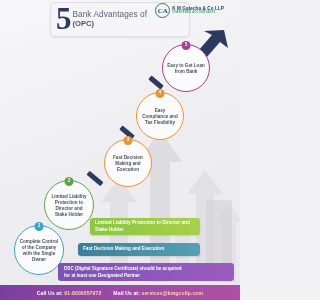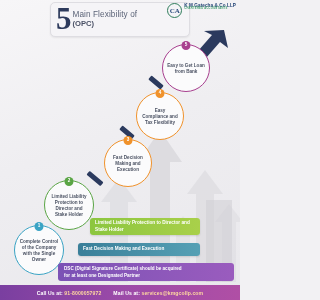--- a/index.html
+++ b/index.html
@@ -30,21 +30,21 @@
     font-size:31px; font-weight:bold; color:#2d3a5c; line-height:.85;
     font-family:"Liberation Serif", serif; letter-spacing:-1px;
     padding:0 2px 0 3px;
   }
   .title-lines { line-height:1.05; }
   .tl1 { font-size:8.2px; color:#5c6478; font-weight:500; letter-spacing:.1px;}
   .tl2 { font-size:8.8px; color:#f0922b; font-weight:bold; letter-spacing:0px;}
   .tl3 { font-size:7.6px; color:#4a5166; font-weight:bold; text-align:left; }
 
   
-  .logo { position:absolute; right:4px; top:3px; display:flex; gap:2px; }
+  .logo { position:absolute; right:16px; top:3px; display:flex; align-items:center; gap:2px; }
   .logo-mark {
     width:15px; height:15px; border-radius:50%;
     border:1.2px solid #2f7d5b; display:flex; align-items:center; justify-content:center;
     font-size:7px; font-weight:bold; color:#2a4b7c; font-family:"Liberation Serif",serif;
   }
   .logo-txt { line-height:1.1; }
   .logo-name { font-size:4.6px; font-weight:bold; color:#1d3f72; letter-spacing:.1px; }
   .logo-sub  { font-size:2.7px; font-weight:bold; color:#3f9c6d; letter-spacing:.25px; }
 
   
@@ -109,21 +109,21 @@
 
   <div style="position:absolute;right:10px;top:28px;">
     <svg width="36" height="32" viewBox="0 0 36 32">
       <path d="M30 2 L34 20 L26 14 L12 30 L4 23 L18 7 L10 3 Z" fill="#2b3a5e"></path>
     </svg>
   </div>
 
   <div class="title-card">
     <div class="big5">5</div>
     <div class="title-lines">
-      <div class="tl1">Main Flexibility of</div>
+      <div class="tl1">Bank Advantages of</div>
       <div class="tl3">(OPC)</div>
     </div>
   </div>
 
   <div class="logo">
     <div class="logo-mark">CA</div>
     <div class="logo-txt">
       <div class="logo-name">K M Gatecha &amp; Co LLP</div>
       <div class="logo-sub">CHARTERED ACCOUNTANTS</div>
     </div>

